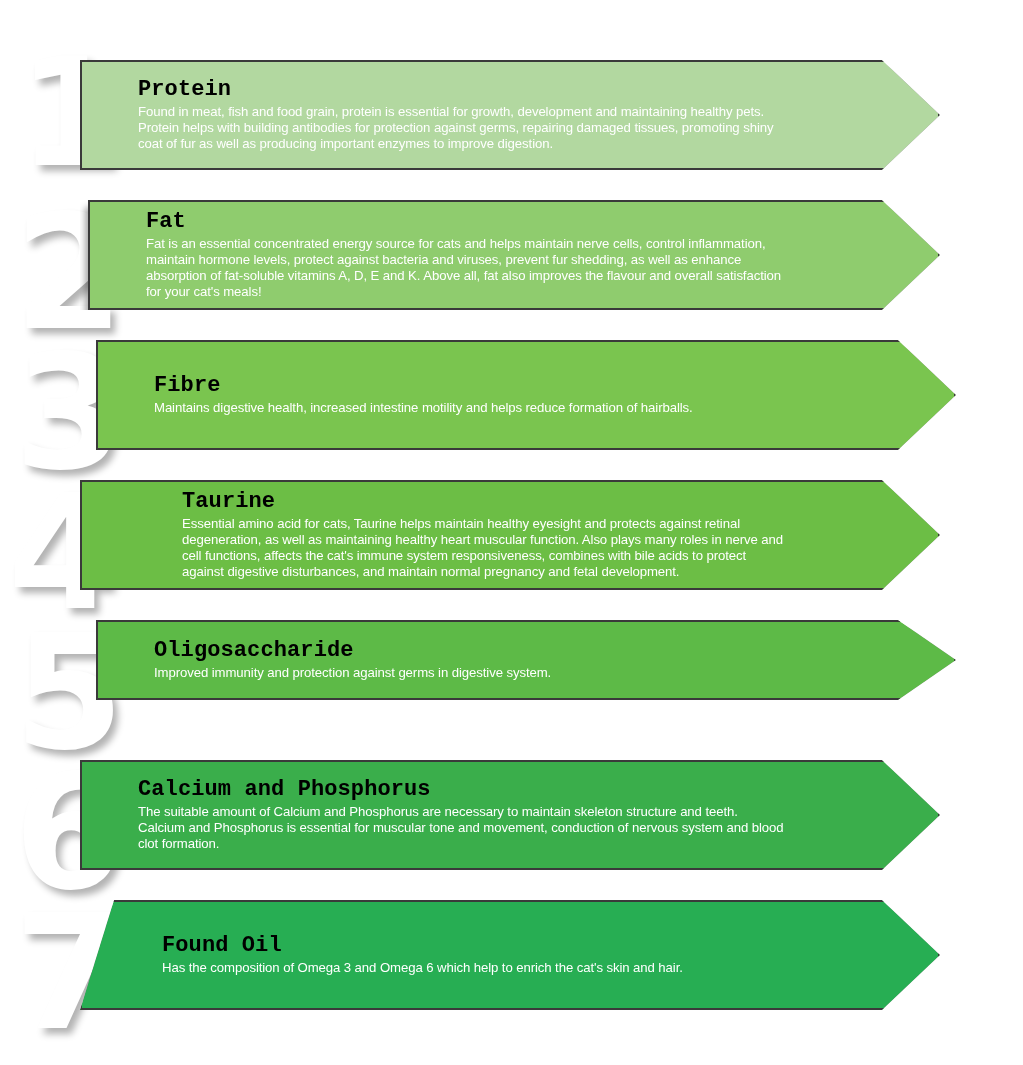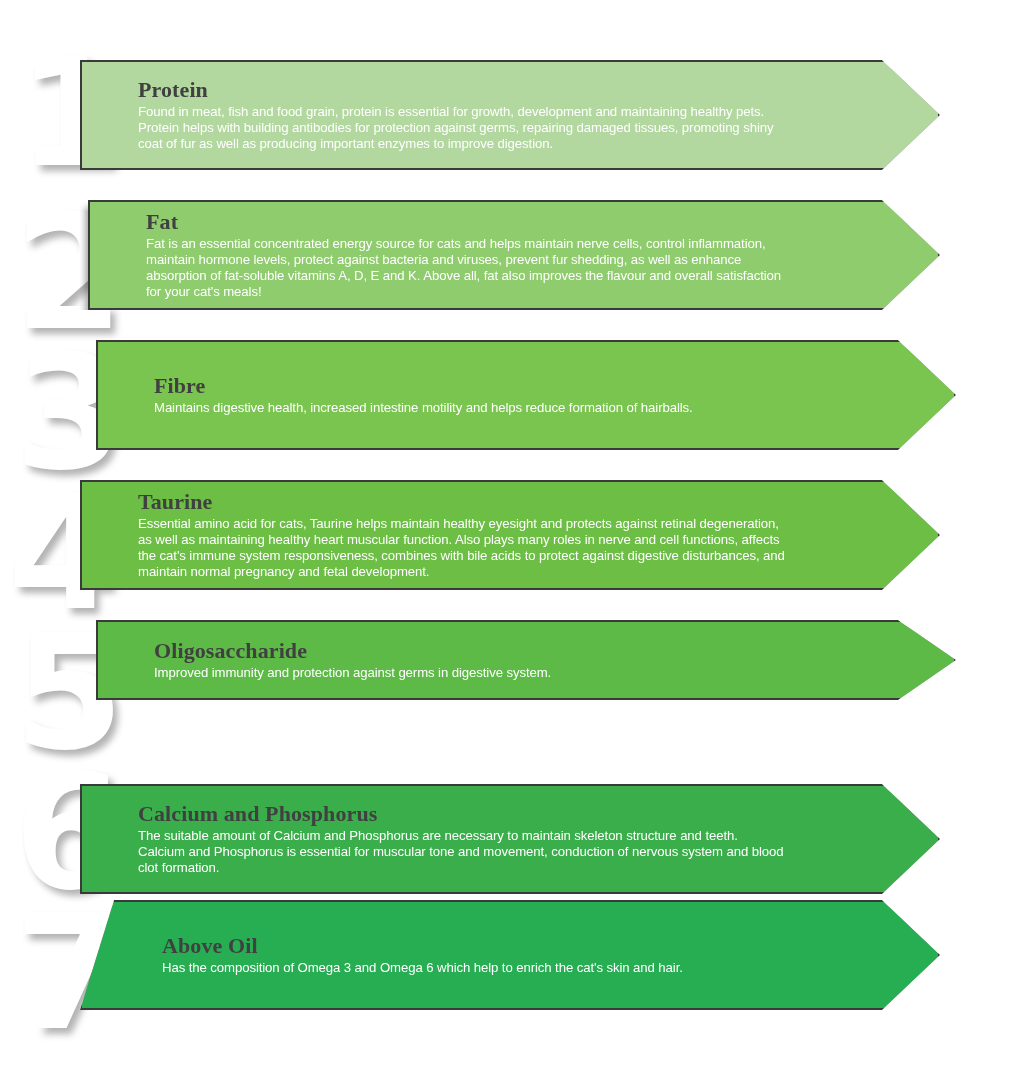--- a/index.html
+++ b/index.html
@@ -78,22 +78,22 @@
     clip-path: polygon(0 0, calc(100% - 58px) 0, 100% 50%, calc(100% - 58px) 100%, 0 100%);
   }
   .arrow-right-slant {
     clip-path: polygon(34px 0, calc(100% - 58px) 0, 100% 50%, calc(100% - 58px) 100%, 0 100%);
   }
   .arrow-right-slant .banner-inner {
     padding-left: 80px;
   }
 
   .title {
-    color: #404040;
-    font-family: Liberation Serif, serif;
+    color: #000000;
+    font-family: Liberation Mono, monospace;
     font-weight: 700;
     font-size: 22px;
     line-height: 1.1;
     margin: 0 0 2px 0;
     letter-spacing: 0.1px;
   }
   .desc {
     color: #ffffff;
     font-family: "Liberation Sans", sans-serif;
     font-weight: 400;
@@ -144,21 +144,21 @@
           <p class="desc">Maintains digestive health, increased intestine motility and helps reduce formation of hairballs.</p>
         </div>
       </div>
     </div>
   </div>
 
   <div class="row" style="top:462px;height:140px;">
     <div class="numeral" style="font-size:158px; top:12px; left:8px;">4</div>
     <div class="banner-wrap arrow-right" style="left:80px; top:18px; width:860px; height:110px;">
       <div class="banner-shadow"></div>
-      <div class="banner arrow-right" style="background:#6cbe45;">
+      <div class="banner arrow-right" style="background:#6cbe45;padding-left:44px;">
         <div class="banner-inner">
           <p class="title">Taurine</p>
           <p class="desc">Essential amino acid for cats, Taurine helps maintain healthy eyesight and protects against retinal degeneration, as well as maintaining healthy heart muscular function. Also plays many roles in nerve and cell functions, affects the cat's immune system responsiveness, combines with bile acids to protect against digestive disturbances, and maintain normal pregnancy and fetal development.</p>
         </div>
       </div>
     </div>
   </div>
 
   <div class="row" style="top:602px;height:140px;">
     <div class="numeral" style="font-size:158px; top:12px; left:14px;">5</div>
@@ -168,37 +168,37 @@
         <div class="banner-inner">
           <p class="title">Oligosaccharide</p>
           <p class="desc">Improved immunity and protection against germs in digestive system.</p>
         </div>
       </div>
     </div>
   </div>
 
   <div class="row" style="top:742px;height:140px;">
     <div class="numeral" style="font-size:158px; top:12px; left:14px;">6</div>
-    <div class="banner-wrap arrow-right" style="left:80px; top:18px; width:860px; height:110px;margin-top:24px;">
+    <div class="banner-wrap arrow-right" style="left:80px; top:18px; width:860px; height:110px;">
       <div class="banner-shadow"></div>
       <div class="banner arrow-right" style="background:#3aae4b;">
         <div class="banner-inner">
           <p class="title">Calcium and Phosphorus</p>
           <p class="desc">The suitable amount of Calcium and Phosphorus are necessary to maintain skeleton structure and teeth. Calcium and Phosphorus is essential for muscular tone and movement, conduction of nervous system and blood clot formation.</p>
         </div>
       </div>
     </div>
   </div>
 
   <div class="row" style="top:882px;height:140px;">
     <div class="numeral" style="font-size:158px; top:12px; left:14px;">7</div>
     <div class="banner-wrap arrow-right-slant" style="left:80px; top:18px; width:860px; height:110px;">
       <div class="banner-shadow"></div>
       <div class="banner arrow-right-slant" style="background:#27ae53;">
         <div class="banner-inner">
-          <p class="title">Above Oil</p>
+          <p class="title">Found Oil</p>
           <p class="desc">Has the composition of Omega 3 and Omega 6 which help to enrich the cat's skin and hair.</p>
         </div>
       </div>
     </div>
   </div>
 
 </div>
 
 </body></html>

